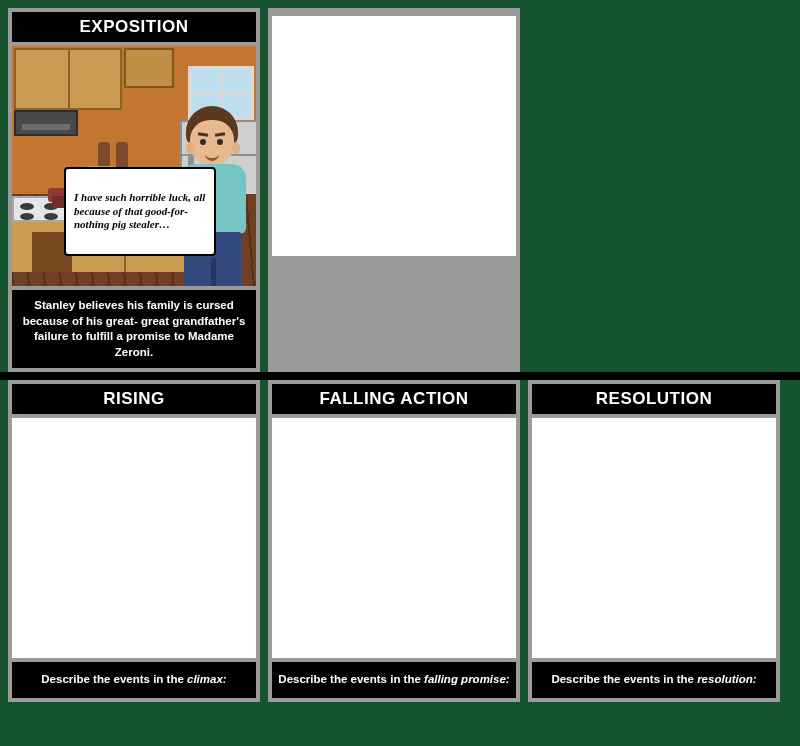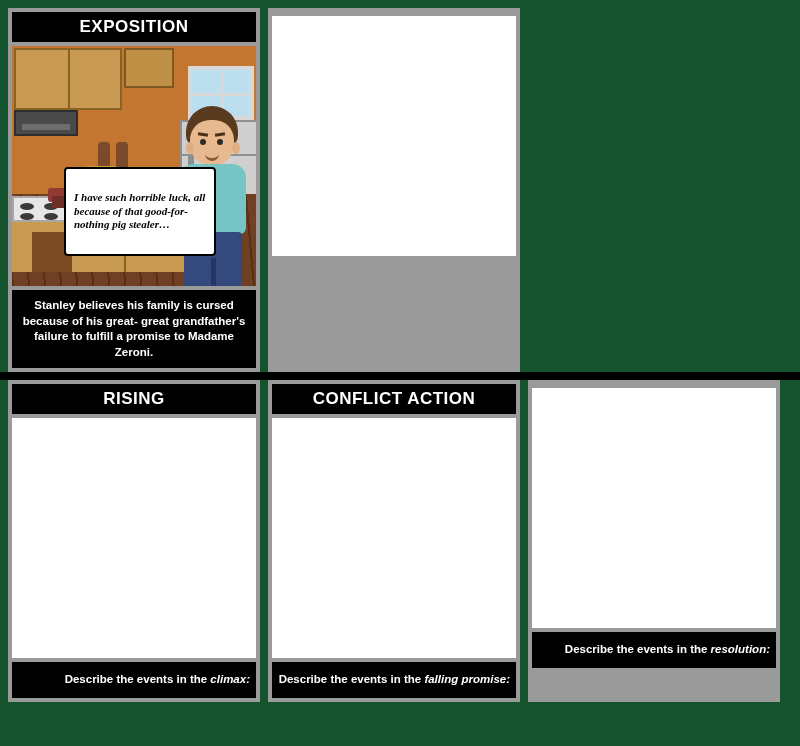--- a/index.html
+++ b/index.html
@@ -68,21 +68,21 @@
     padding: 8px 6px;
     margin-top: 4px;
     min-height: 40px;
     display: flex;
     align-items: center;
     justify-content: center;
     box-sizing: border-box;
   }
   .cell-caption em { font-style: italic; }
   .row-2 .cell-art { height: 240px; }
-  .row-2 .cell-caption { min-height: 36px; justify-content: flex-end; }
+  .row-2 .cell-caption { min-height: 36px; }
 
   
   .scene {
     position: absolute;
     inset: 0;
     background: #c98a3e;
   }
   .wall-left {
     position: absolute;
     left: 0; top: 0; width: 100%; height: 150px;
@@ -387,28 +387,29 @@
 
     <div class="cell">
       <div class="cell-title">RISING</div>
       <div class="cell-art"></div>
       <div class="cell-caption">
         <span>Describe the events in the <em>climax:</em></span>
       </div>
     </div>
 
     <div class="cell">
-      <div class="cell-title">CONFLICT ACTION</div>
+      <div class="cell-title">FALLING ACTION</div>
       <div class="cell-art"></div>
       <div class="cell-caption">
         <span>Describe the events in the <em>falling promise:</em></span>
       </div>
     </div>
 
     <div class="cell">
+      <div class="cell-title">RESOLUTION</div>
       <div class="cell-art"></div>
       <div class="cell-caption">
         <span>Describe the events in the <em>resolution:</em></span>
       </div>
     </div>
 
   </div>
 
 </div>
 

